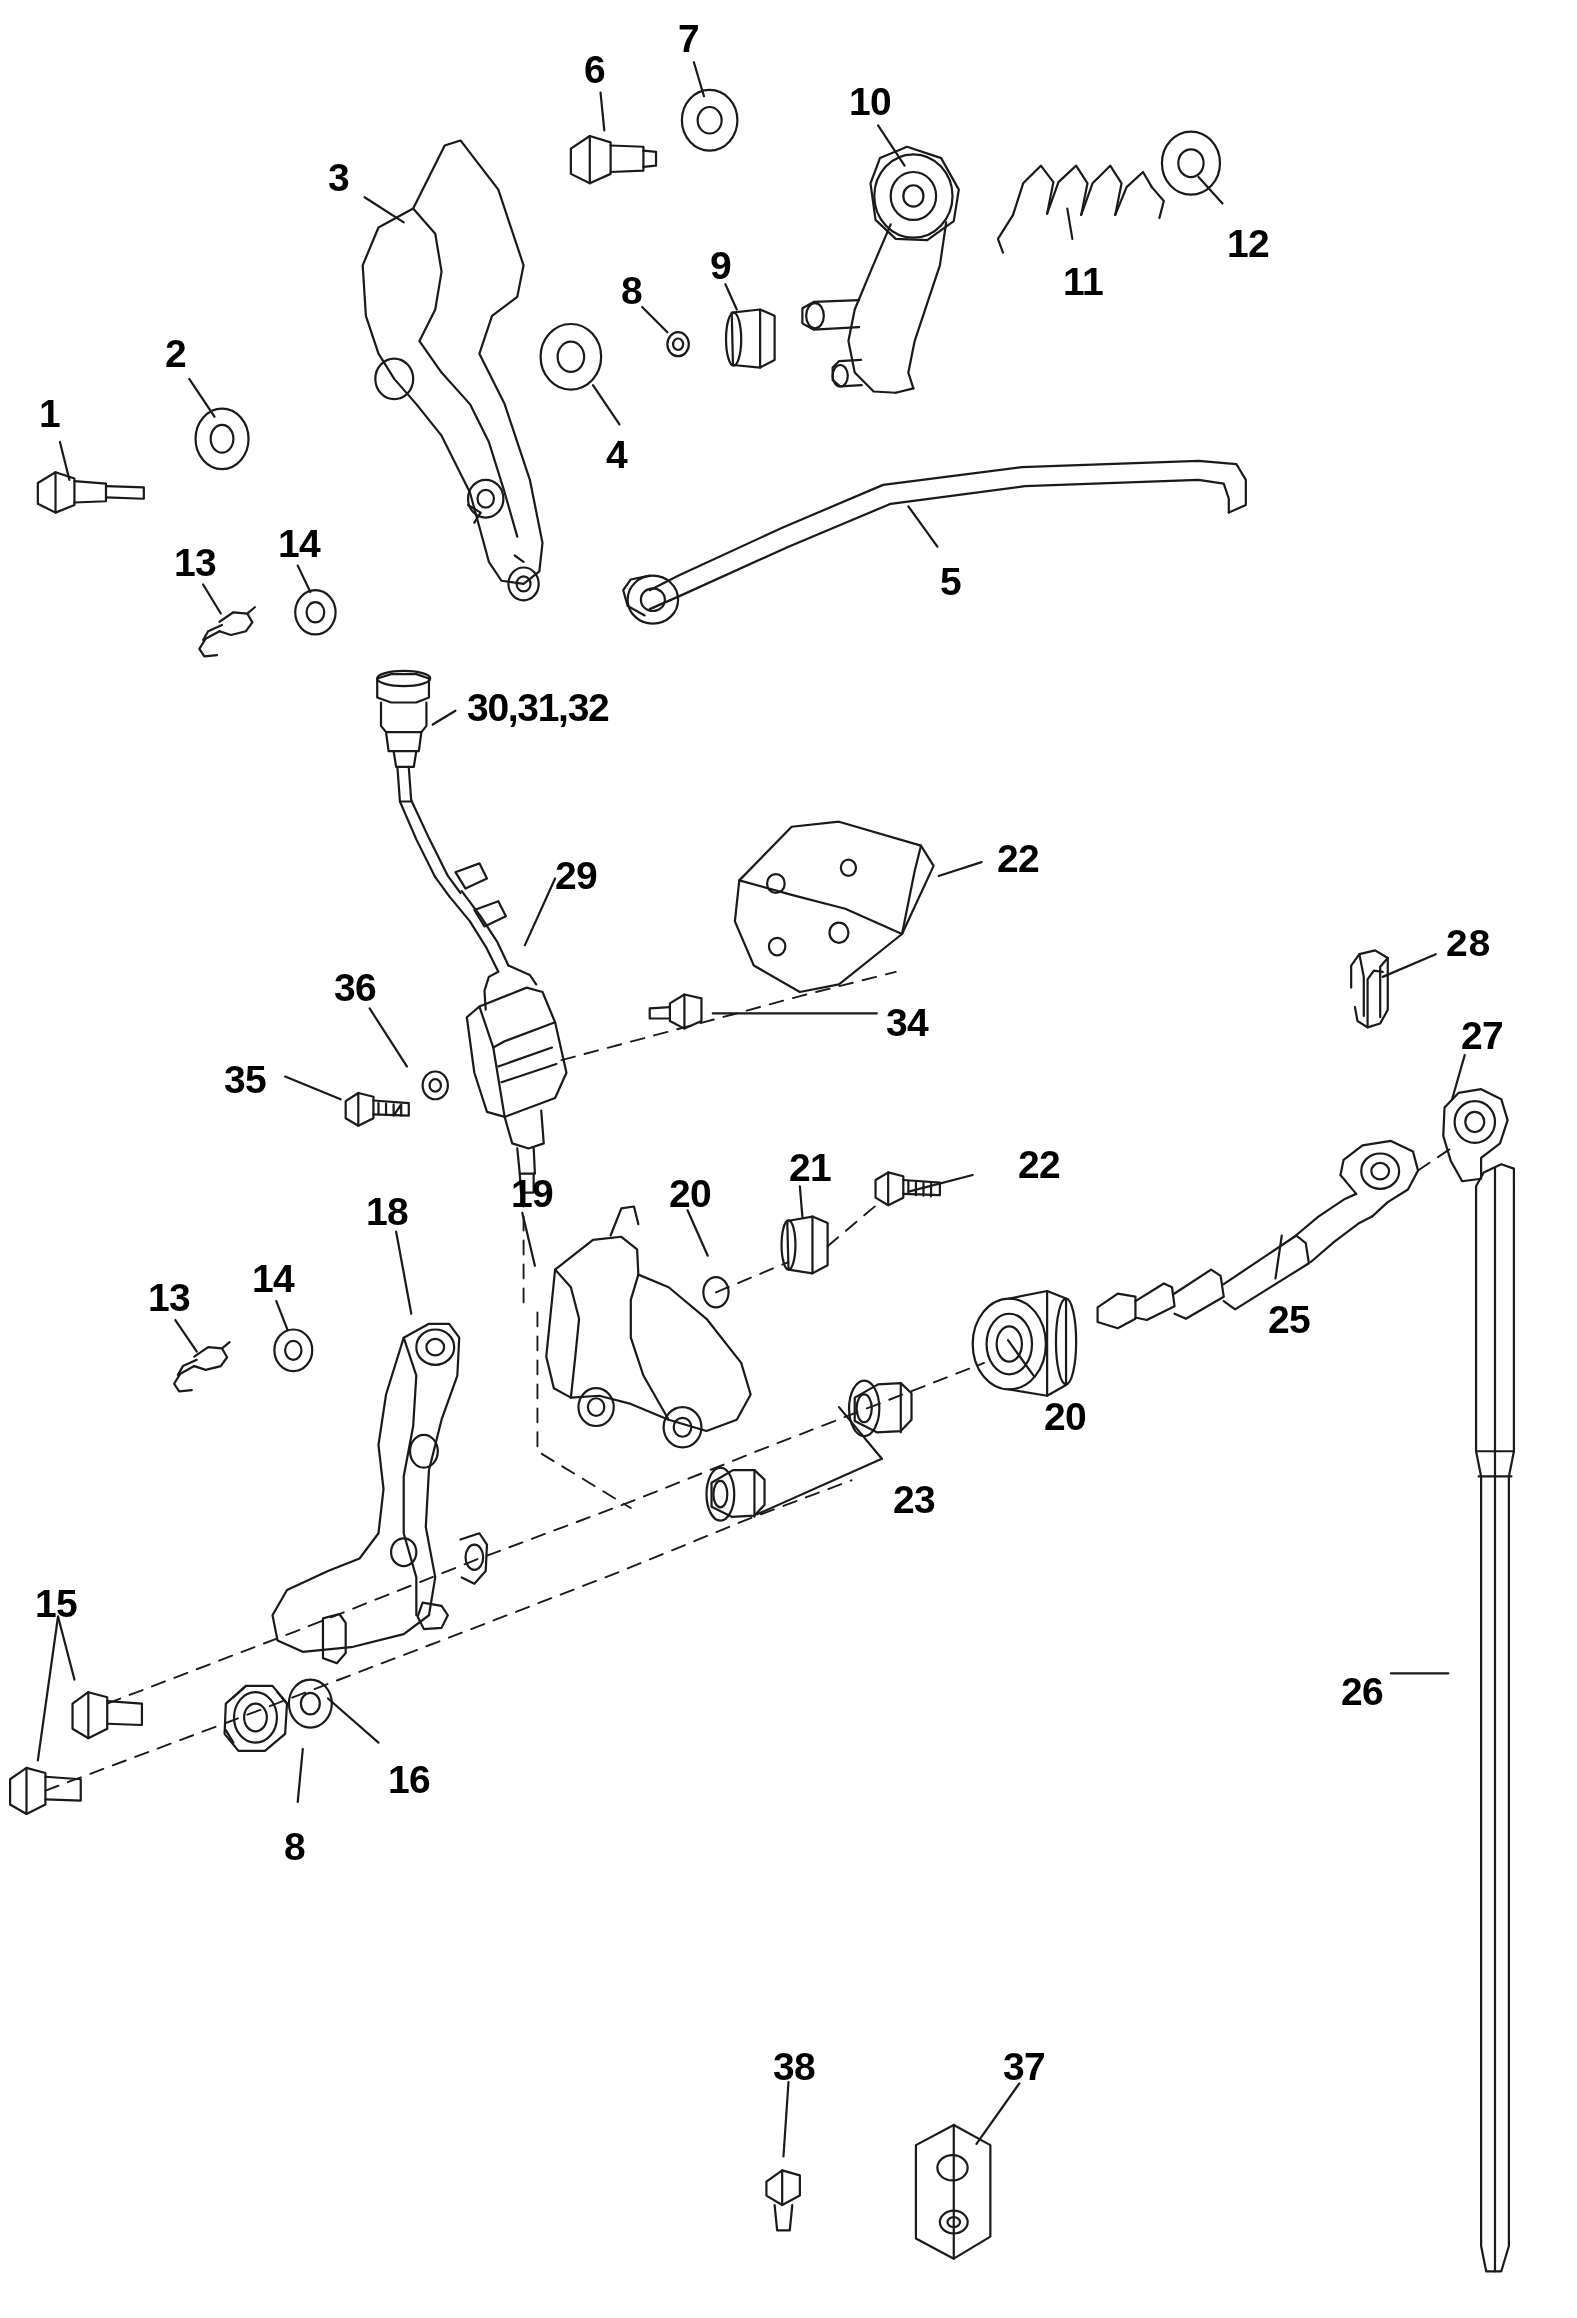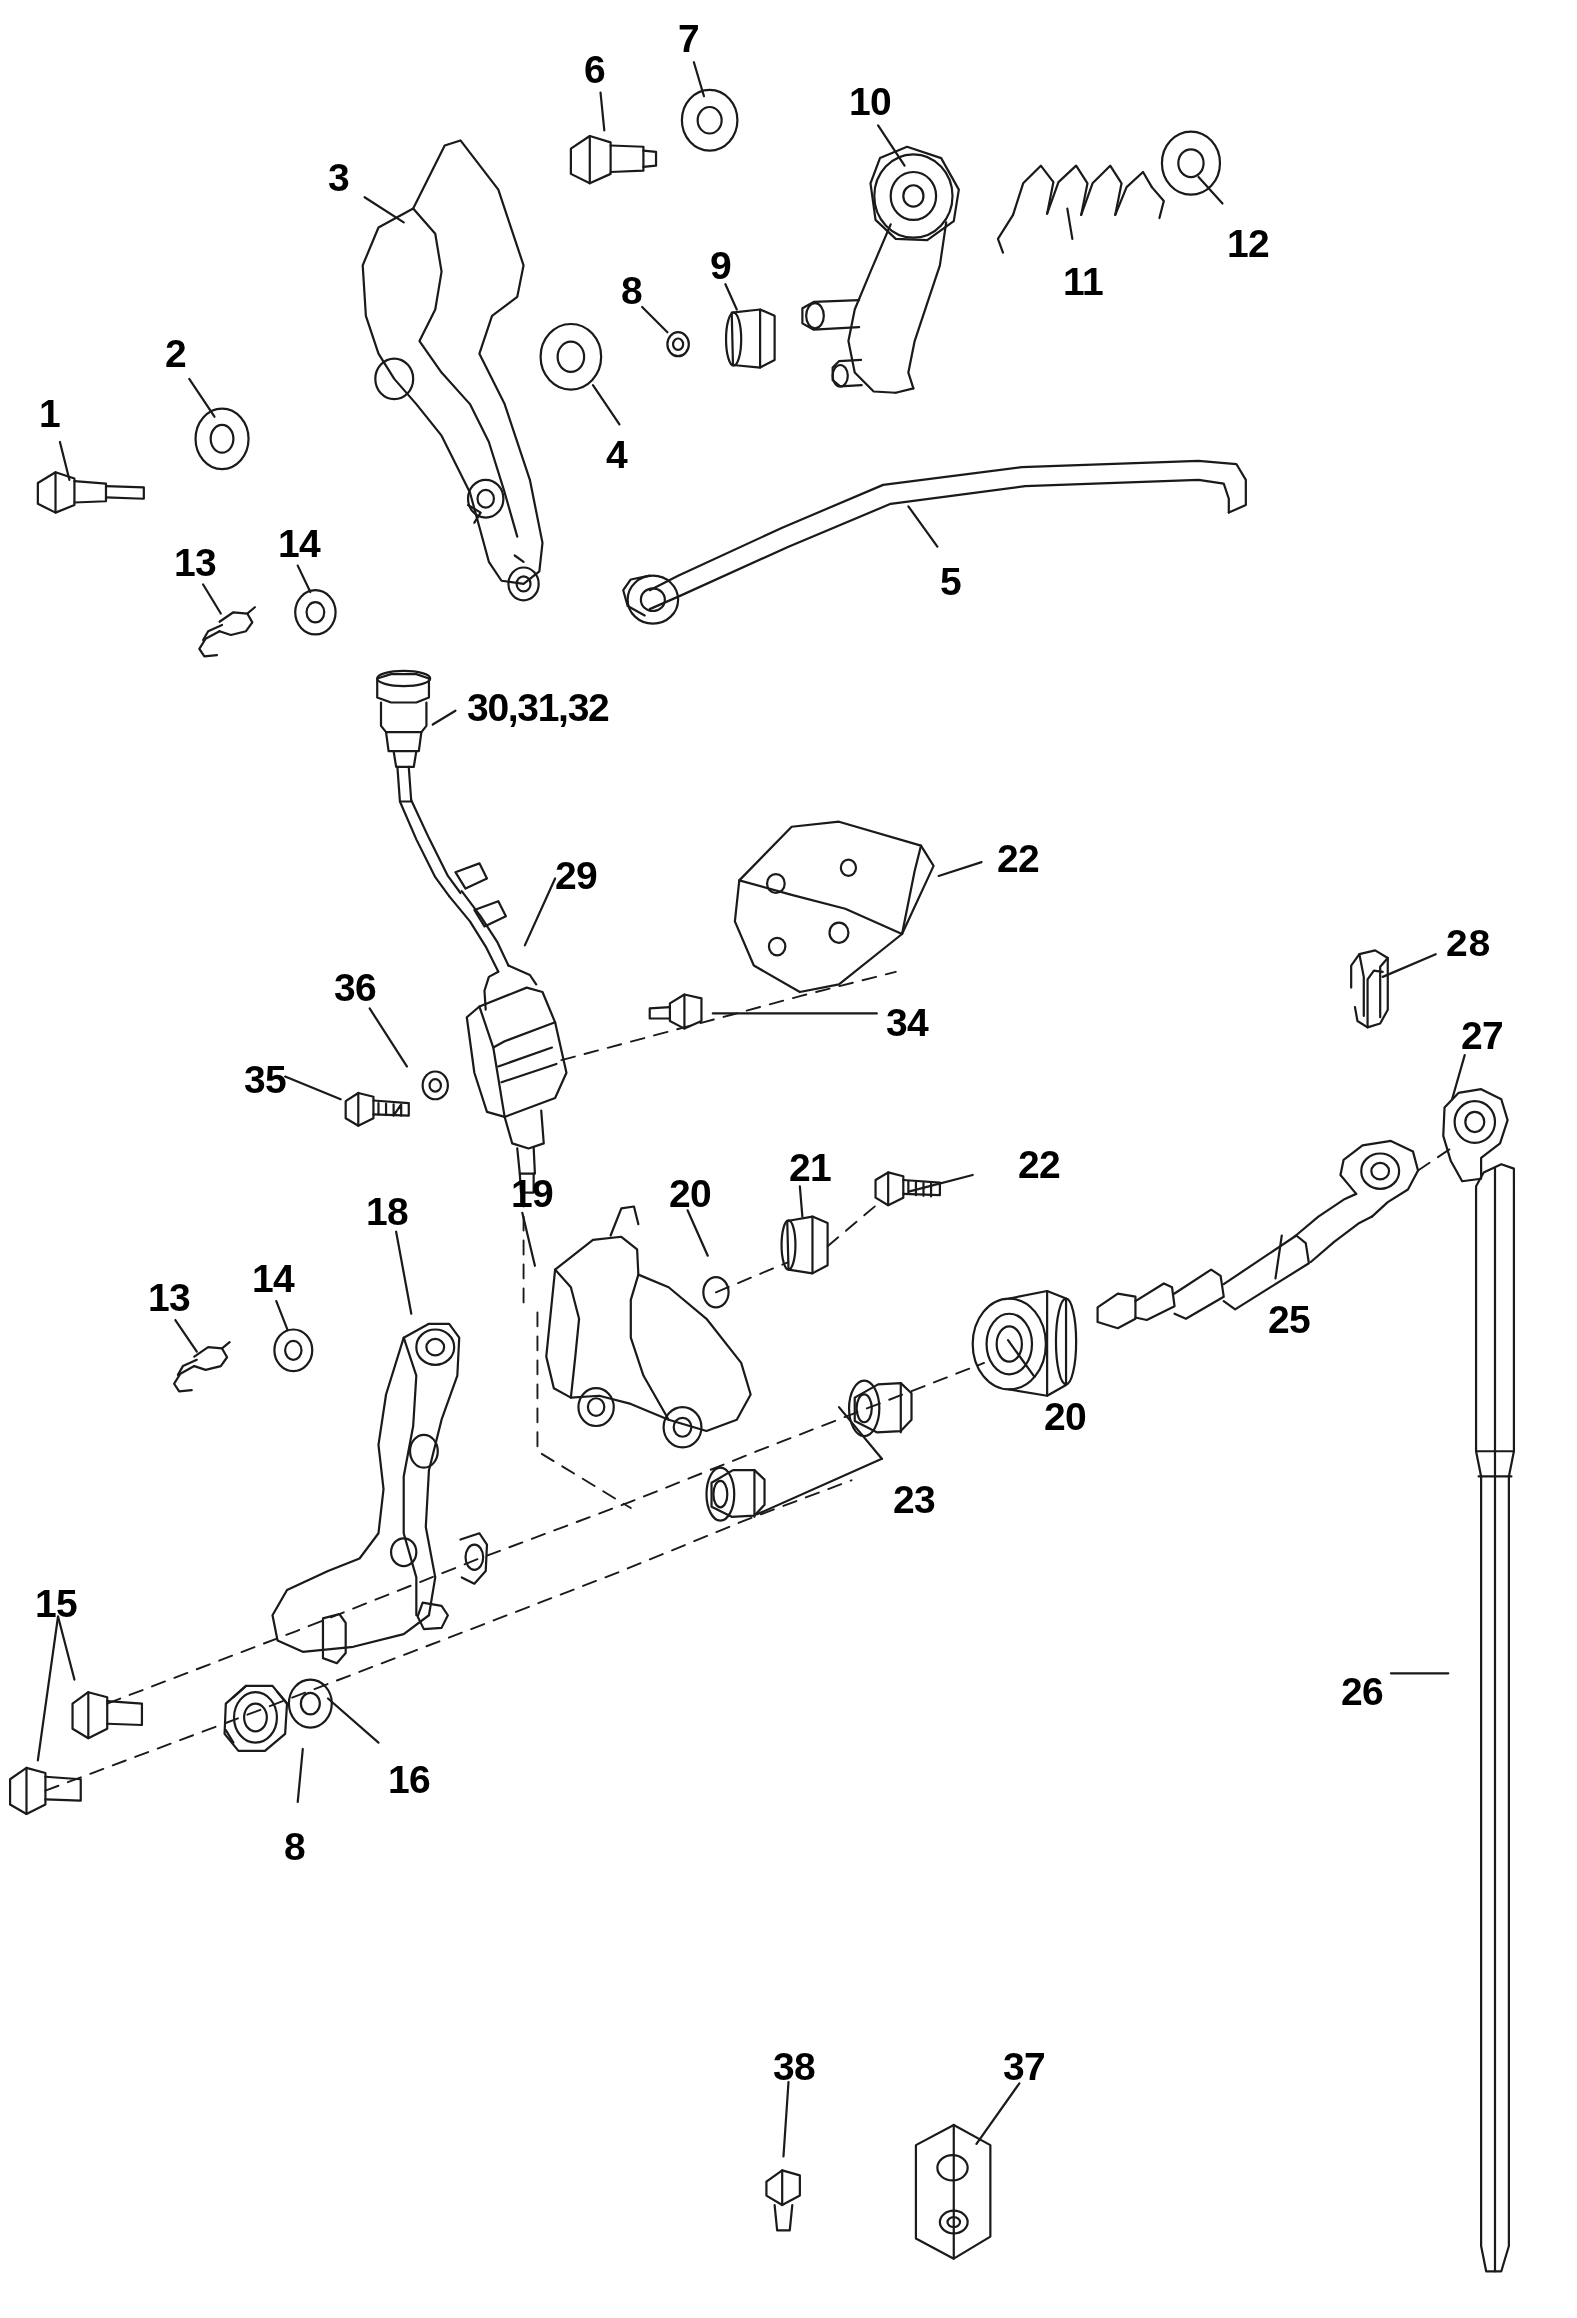--- a/index.html
+++ b/index.html
@@ -409,21 +409,21 @@
   <div class="callout" style="left:710px;top:246px;">9</div>
   <div class="callout" style="left:849px;top:82px;">10</div>
   <div class="callout" style="left:1063px;top:262px;">11</div>
   <div class="callout" style="left:1227px;top:224px;">12</div>
   <div class="callout" style="left:174px; top:543px;">13</div>
   <div class="callout" style="left:278px; top:524px;">14</div>
   <div class="callout wide" style="left:467px;top:688px;">30,31,32</div>
   <div class="callout" style="left:555px; top:856px;">29</div>
   <div class="callout" style="left:997px;top:839px;">22</div>
   <div class="callout" style="left:886px;top:1003px;">34</div>
-  <div class="callout" style="left:224px; top:1060px;margin-left:20px;">35</div>
+  <div class="callout" style="left:224px; top:1060px;">35</div>
   <div class="callout" style="left:334px; top:968px;">36</div>
   <div class="callout" style="left:511px; top:1174px;">19</div>
   <div class="callout" style="left:669px;top:1174px;">20</div>
   <div class="callout" style="left:789px;top:1148px;">21</div>
   <div class="callout" style="left:987px;top:1145px;margin-left:31px;">22</div>
   <div class="callout" style="left:893px;top:1480px;">23</div>
   <div class="callout" style="left:1044px;top:1397px;">20</div>
   <div class="callout" style="left:1268px;top:1300px;">25</div>
   <div class="callout" style="left:1341px;top:1672px;">26</div>
   <div class="callout" style="left:1461px;top:1016px;">27</div>

